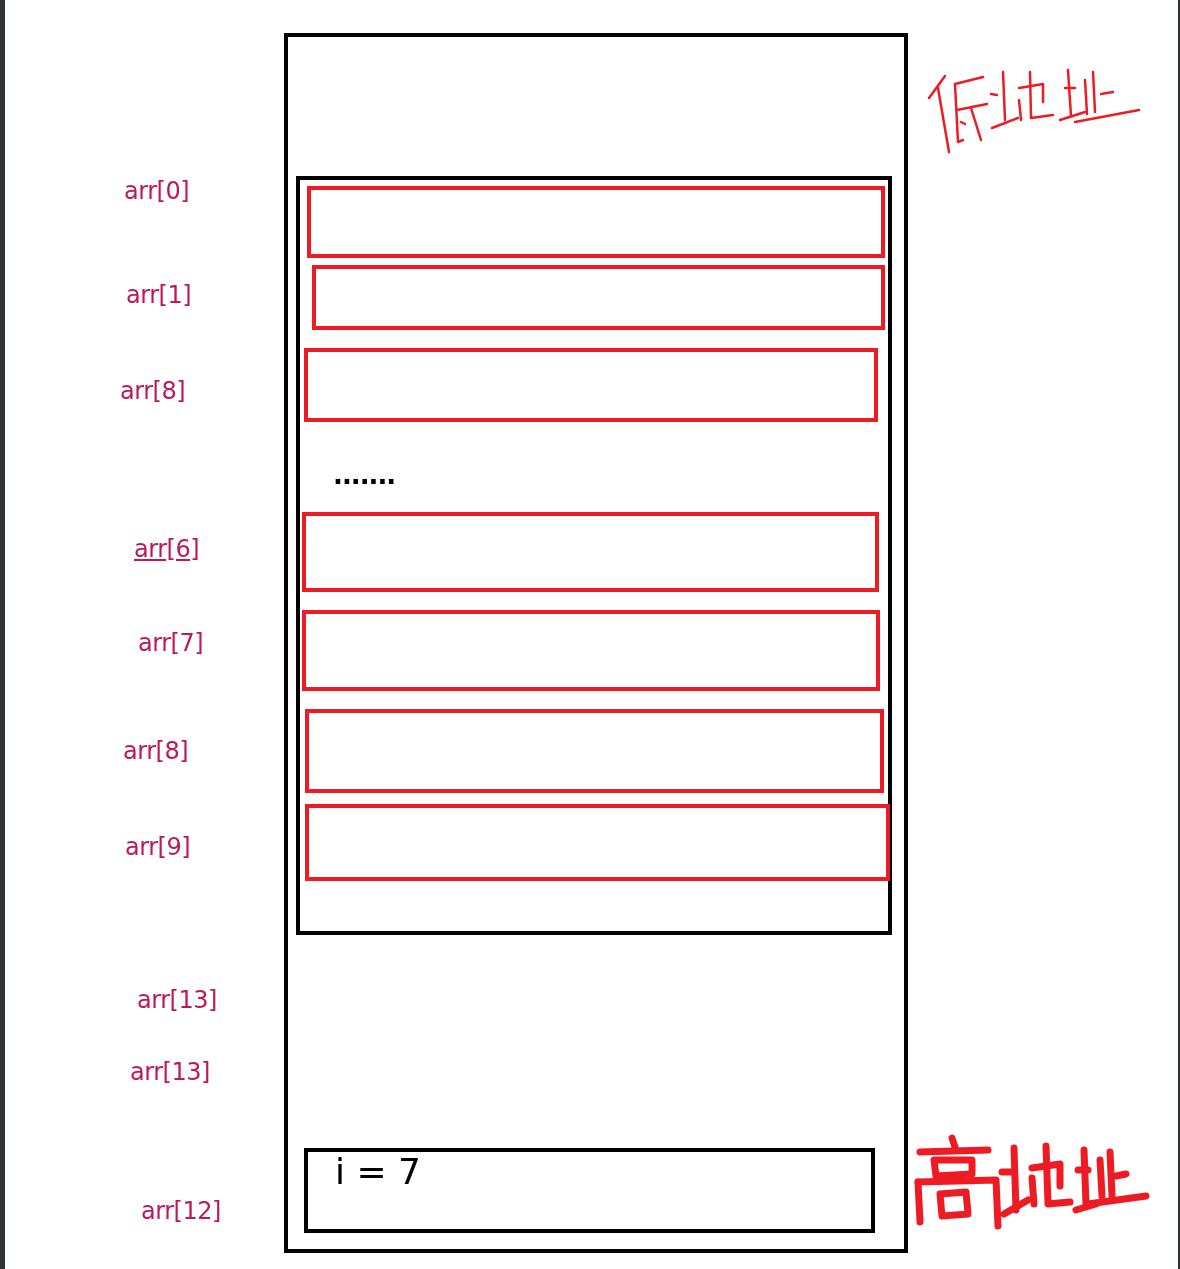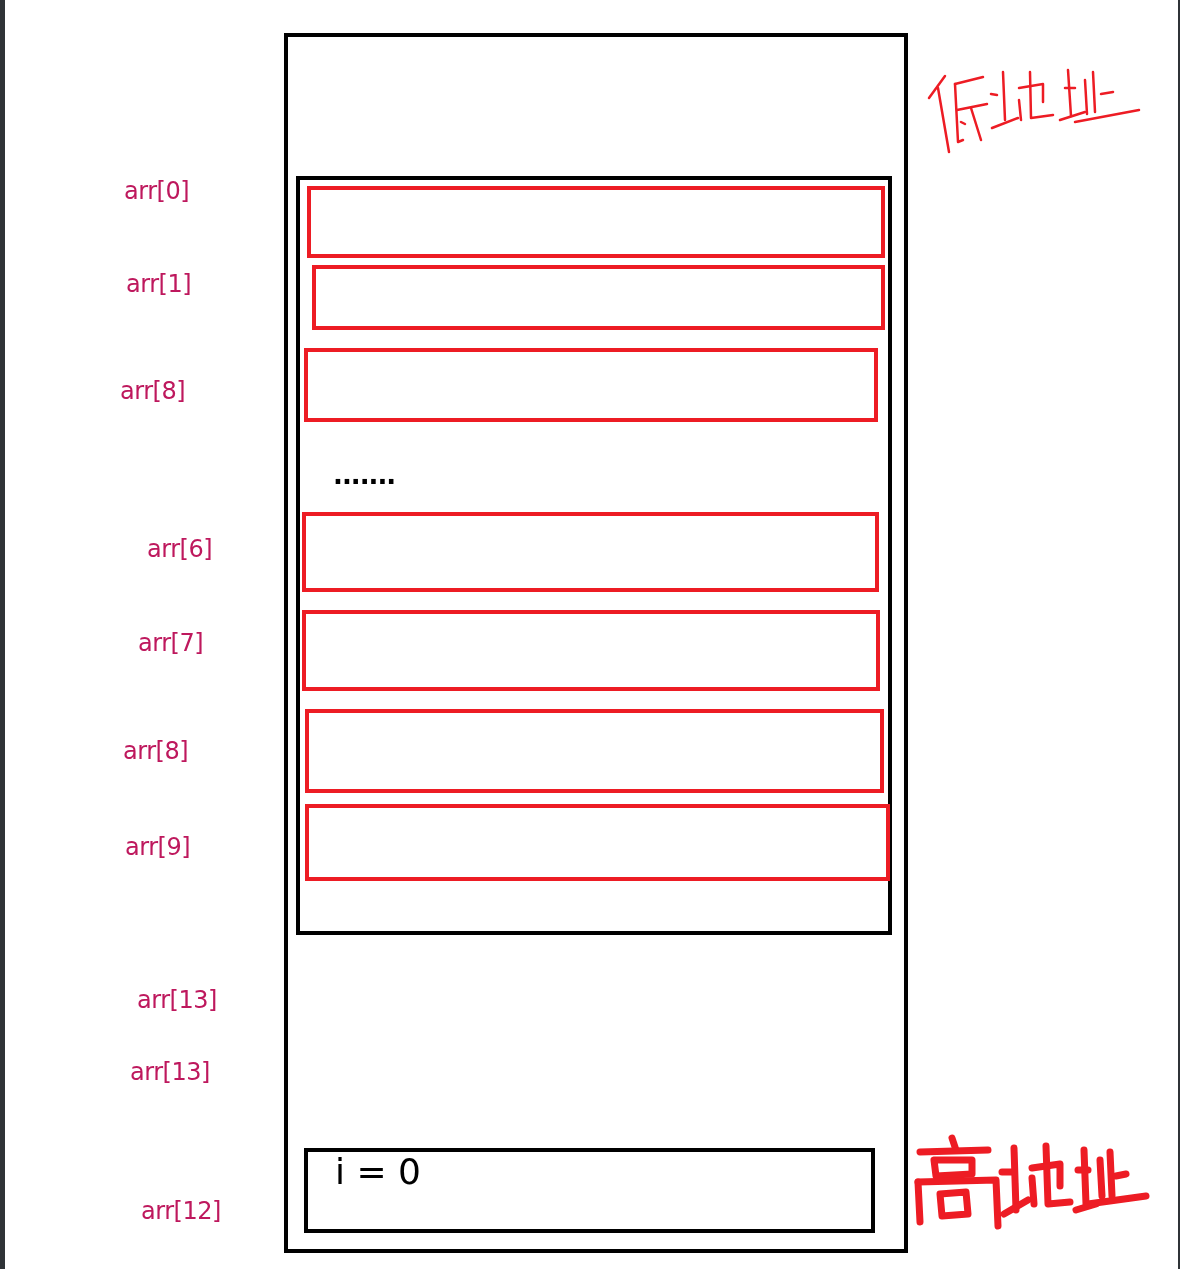--- a/index.html
+++ b/index.html
@@ -54,35 +54,35 @@
     <div class="red-box" style="left: 307px; top: 186px; width: 578px; height: 72px;"></div>
     <div class="red-box" style="left: 312px; top: 265px; width: 573px; height: 65px;"></div>
     <div class="red-box" style="left: 304px; top: 348px; width: 574px; height: 74px;"></div>
     <div class="red-box" style="left: 302px; top: 512px; width: 577px; height: 80px;"></div>
     <div class="red-box" style="left: 302px; top: 610px; width: 578px; height: 81px;"></div>
     <div class="red-box" style="left: 305px; top: 709px; width: 579px; height: 84px;"></div>
     <div class="red-box" style="left: 305px; top: 804px; width: 585px; height: 77px;"></div>
   </div>
 <div id="labels">
     <div class="label" style="left: 124px; top: 177px;">arr[0]</div>
-    <div class="label" style="left: 126px; top: 270px;">arr[1]</div>
+    <div class="label" style="left: 126px; top: 281px;">arr[1]</div>
     <div class="label" style="left: 120px; top: 377px;">arr[8]</div>
-    <div class="label" style="left: 147px; top: 535px;">arr[6]</div>
+    <div class="label" style="left: 134px; top: 535px; text-decoration: underline;">arr[6]</div>
     <div class="label" style="left: 138px; top: 629px;">arr[7]</div>
     <div class="label" style="left: 123px; top: 737px;">arr[8]</div>
     <div class="label" style="left: 125px; top: 833px;">arr[9]</div>
     <div class="label" style="left: 137px; top: 986px;">arr[13]</div>
     <div class="label" style="left: 130px; top: 1058px;">arr[13]</div>
     <div class="label" style="left: 141px; top: 1197px;">arr[12]</div>
   </div>
 
 <div class="ellipsis">.......</div>
 
 <div class="i-box"></div>
-<div class="i-text">i = 0</div>
+<div class="i-text">i = 7</div>
 
 <svg class="hand" style="left:925px;top:60px" width="230" height="100" viewBox="0 0 230 100">
   <title>低地址</title>
   <g fill="none" stroke="#ed1c24" stroke-width="2.5" stroke-linecap="round" stroke-linejoin="round">
 
     <path d="M20 16 L4 38"></path>
     <path d="M13 28 L24 92"></path>
     <path d="M30 24 L58 17"></path>
     <path d="M30 24 L33 82 L38 80"></path>
     <path d="M32 50 L62 44"></path>

